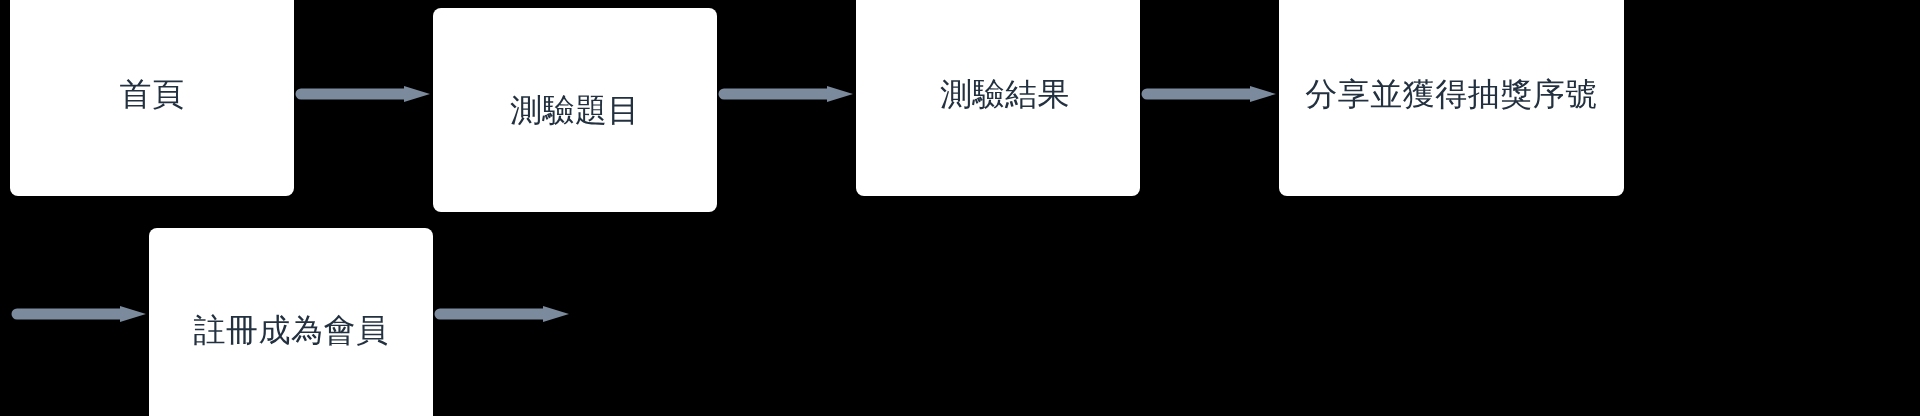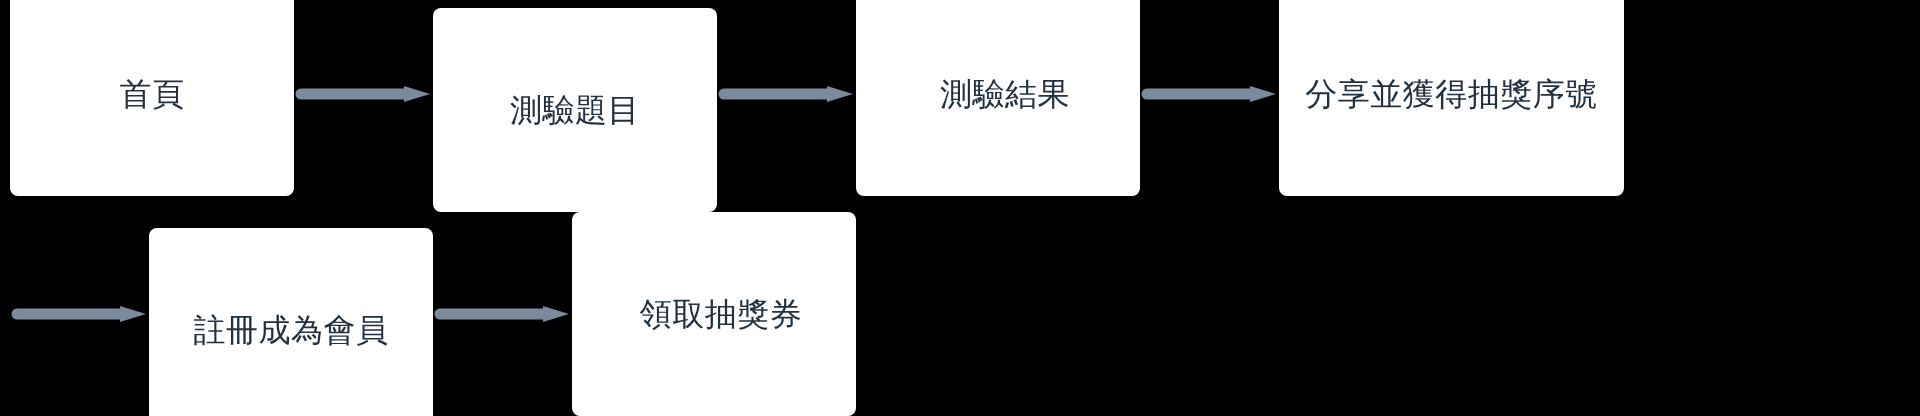--- a/index.html
+++ b/index.html
@@ -134,19 +134,16 @@
       <span class="node-label">註冊成為會員</span>
     </div>
 
     <div class="flow-arrow w-arrow">
       <svg width="139" height="18" viewBox="0 0 139 18">
         <path d="M7 9 L112 9" stroke="#7b8a9c" stroke-width="11" stroke-linecap="round" fill="none"></path>
         <path d="M110 1 L110 17 L136 9 Z" fill="#7b8a9c"></path>
       </svg>
     </div>
 
-    <div class="node-box w-box-3">
-      <span class="node-label">領取抽獎券</span>
-    </div>
 
   </div>
 
 </div>
 
 </body></html>

